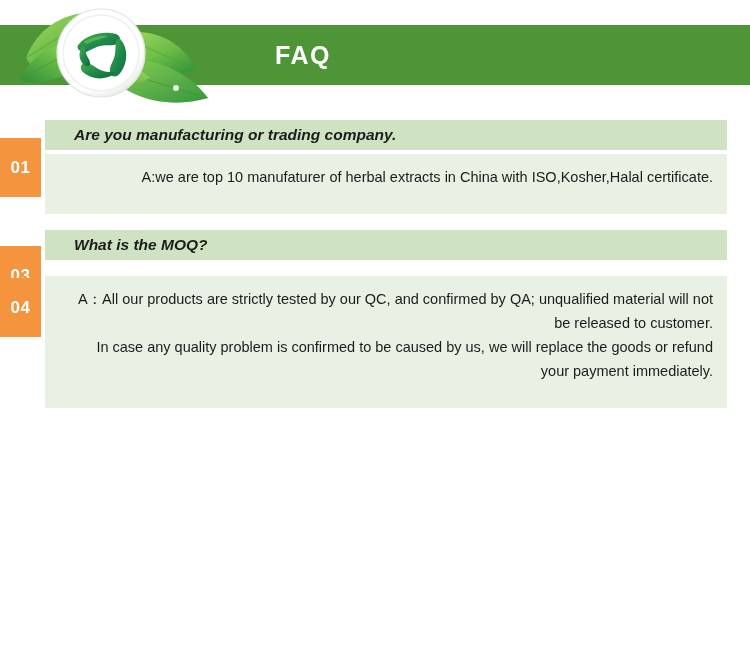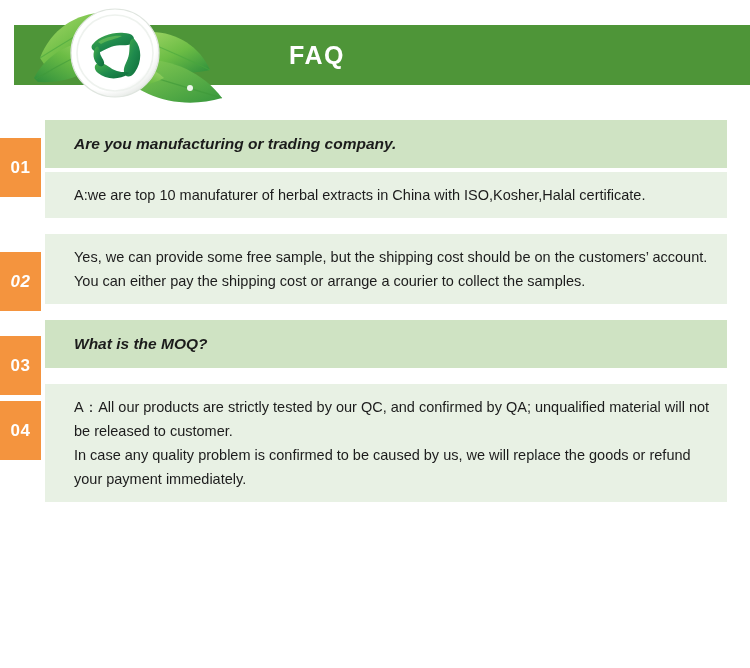--- a/index.html
+++ b/index.html
@@ -13,21 +13,20 @@
     font-family: "Liberation Sans", sans-serif;
     overflow: hidden;
     position: relative;
   }
 
   
   .header {
     position: relative;
     width: 716px;
     height: 120px;
-    margin-left: 14px;
   }
   .header-band {
     position: absolute;
     left: 0;
     top: 25px;
     width: 750px;
     height: 60px;
     background: #4e9538;
   }
   .header-title {
@@ -71,39 +70,40 @@
     color: #ffffff;
     font-size: 17px;
     font-weight: bold;
     display: flex;
     align-items: center;
     justify-content: center;
     letter-spacing: 0.5px;
   }
   .question {
     background: #cfe3c3;
-    height: 48px;
+    height: 30px;
     display: flex;
     align-items: center;
     padding: 0 0 0 29px;
     box-sizing: border-box;
     width: 682px;
   }
   .question-text {
     font-size: 15.5px;
     font-weight: bold;
     font-style: italic;
     color: #1c1c1c;
   }
   .answer {
     background: #e8f1e4;
     margin-top: 4px;
-    padding: 11px 14px 11px 29px;
+    padding: 11px 14px 25px 29px;
     box-sizing: border-box;
     width: 682px;
+    text-align: right;
   }
   .answer-text {
     font-size: 14.5px;
     color: #1c1c1c;
     line-height: 24px;
     white-space: pre-line;
   }
 </style>
 </head>
 <body>
@@ -188,33 +188,30 @@
     <div class="question">
       <span class="question-text">Are you manufacturing or trading company.</span>
     </div>
     <div class="answer">
       <span class="answer-text">A:we are top 10 manufaturer of herbal extracts in China with ISO,Kosher,Halal certificate.</span>
     </div>
   </div>
 
   <div class="faq-item">
     <div class="badge" style="top:18px;font-style:italic;">02</div>
-    <div class="answer">
-      <span class="answer-text">Yes, we can provide some free sample, but the shipping cost should be on the customers’ account. You can either pay the shipping cost or arrange a courier to collect the samples.</span>
-    </div>
   </div>
 
   <div class="faq-item">
     <div class="badge" style="top:16px;">03</div>
     <div class="question">
       <span class="question-text">What is the MOQ?</span>
     </div>
   </div>
 
   <div class="faq-item">
-    <div class="badge" style="top:17px;">04</div>
+    <div class="badge" style="top:2px;">04</div>
     <div class="answer">
       <span class="answer-text">A：All our products are strictly tested by our QC, and confirmed by QA; unqualified material will not be released to customer.
 In case any quality problem is confirmed to be caused by us, we will replace the goods or refund your payment immediately.</span>
     </div>
   </div>
 
 </div>
 
 </body></html>

